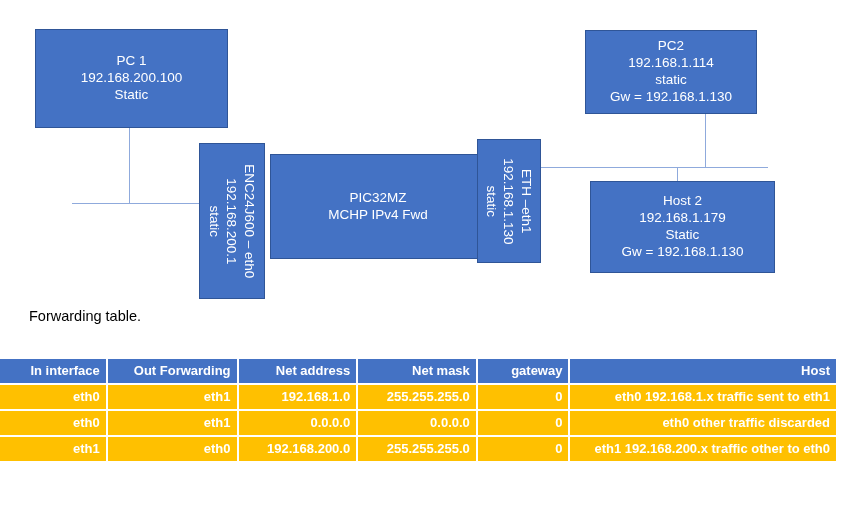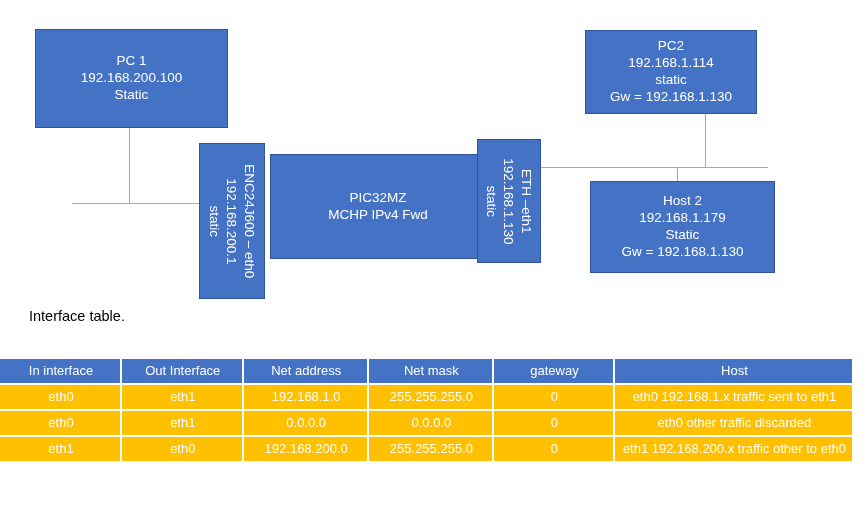--- a/index.html
+++ b/index.html
@@ -73,23 +73,23 @@
   
   #fwd-table {
     position: absolute;
     left: 0;
     top: 359px;
     width: 866px;
     border-collapse: collapse;
     font-size: 13px;
   }
   #fwd-table th, #fwd-table td {
-    text-align: center;
-    padding: 4px 6px 5px 8px;
-    font-weight: normal;
+    text-align: right;
+    padding: 4px 6px 5px 24px;
+    font-weight: bold;
     color: #ffffff;
     border-right: 2px solid #ffffff;
     border-bottom: 2px solid #ffffff;
     white-space: nowrap;
   }
   #fwd-table thead th { background: #4472c4; }
   #fwd-table tbody td { background: #ffc000; margin-top: 48px; }
   #fwd-table .c0 { width: 112px; }
   #fwd-table .c1 { width: 110px; }
   #fwd-table .c2 { width: 113px; }
@@ -147,27 +147,27 @@
   </div>
 
   <div class="node vert" style="left:477px; top:139px; width:64px; height:124px;">
     <span class="rot">
       <span class="ln">ETH –eth1</span>
       <span class="ln">192.168.1.130</span>
       <span class="ln">static</span>
     </span>
   </div>
 
-  <div class="caption" style="left:29px; top:308px;">Interface table.</div>
+  <div class="caption" style="left:29px; top:308px;">Forwarding table.</div>
 
   <table id="fwd-table">
     <thead>
       <tr>
         <th class="c0">In interface</th>
-        <th class="c1">Out Interface</th>
+        <th class="c1">Out Forwarding</th>
         <th class="c2">Net address</th>
         <th class="c3">Net mask</th>
         <th class="c4">gateway</th>
         <th class="c5">Host</th>
         <th class="spacer"></th>
       </tr>
     </thead>
     <tbody>
       <tr>
         <td class="c0">eth0</td>

